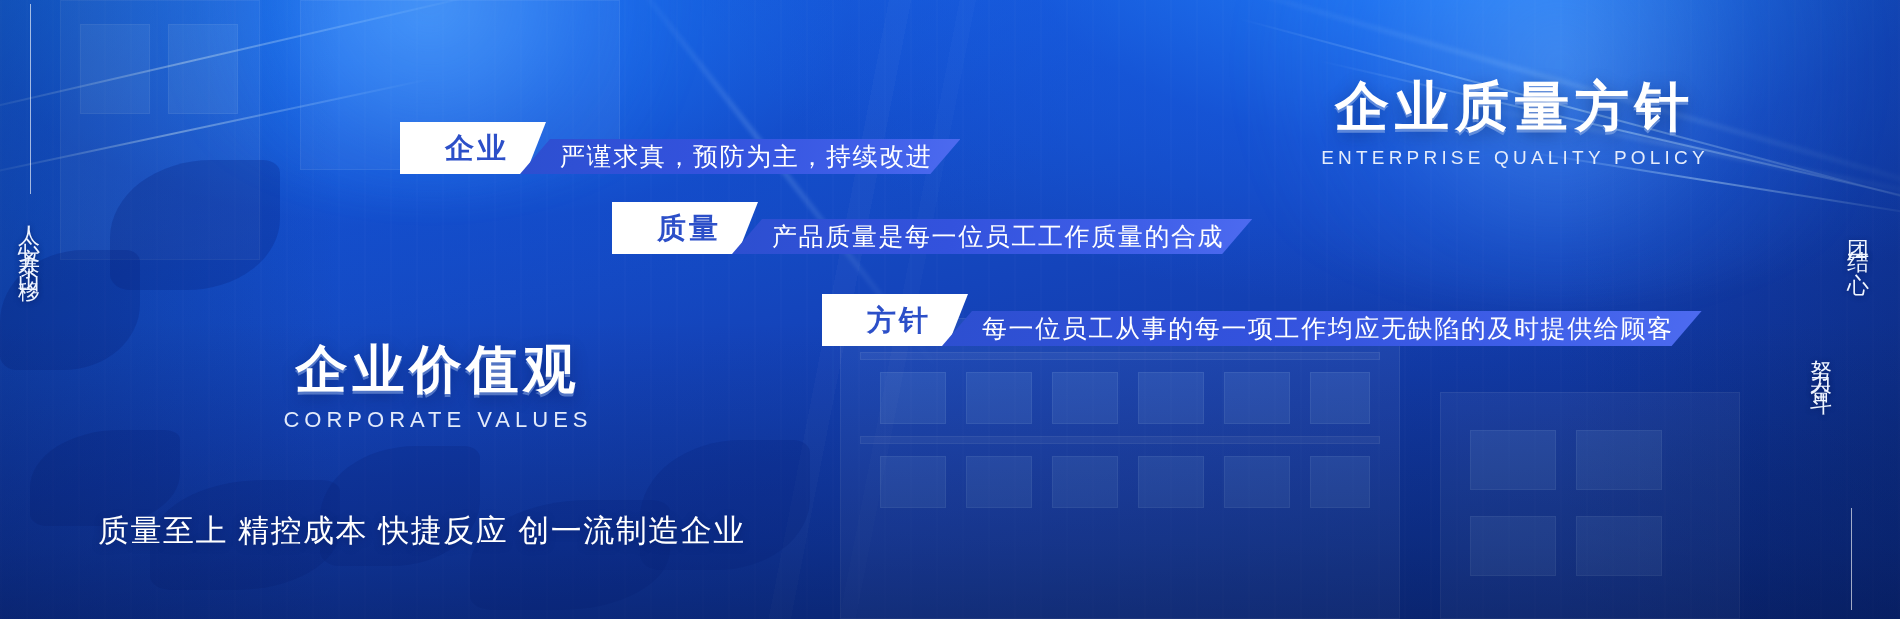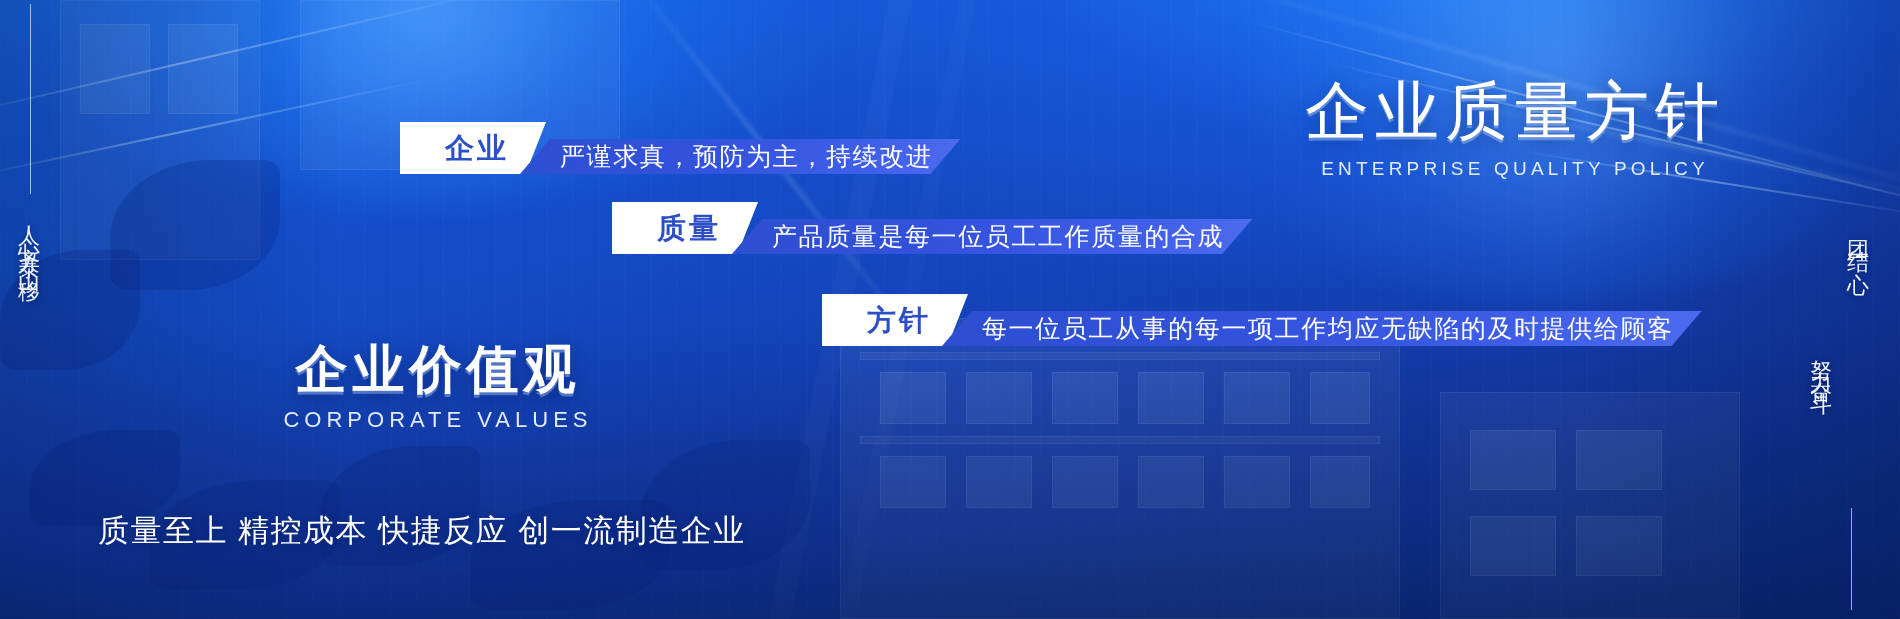--- a/index.html
+++ b/index.html
@@ -54,21 +54,21 @@
   .vign {
     position:absolute; inset:0;
     background:
       linear-gradient(to bottom, rgba(0,0,0,0) 52%, rgba(5,24,82,.30) 88%, rgba(4,20,72,.42) 100%),
       linear-gradient(to right, rgba(4,22,80,.30) 0%, rgba(0,0,0,0) 18%, rgba(0,0,0,0) 82%, rgba(4,22,80,.26) 100%);
   }
 
   
   #policy-block { position:absolute; left:1235px; top:78px; width:560px; text-align:center; }
   #policy-title {
-    font-size:64px; font-weight:normal; color:#ffffff; letter-spacing:6px;
+    font-size:54px; font-weight:bold; color:#ffffff; letter-spacing:6px;
     line-height:1.06; white-space:nowrap;
     text-shadow:0 3px 0 rgba(150,180,235,.55), 0 6px 18px rgba(4,20,78,.45);
   }
   #policy-sub {
     margin-top:12px; font-size:19px; letter-spacing:4.2px; color:#e4ecfb;
     font-weight:400; white-space:nowrap;
   }
 
   
   .row { position:absolute; height:52px; display:flex; align-items:stretch; }

